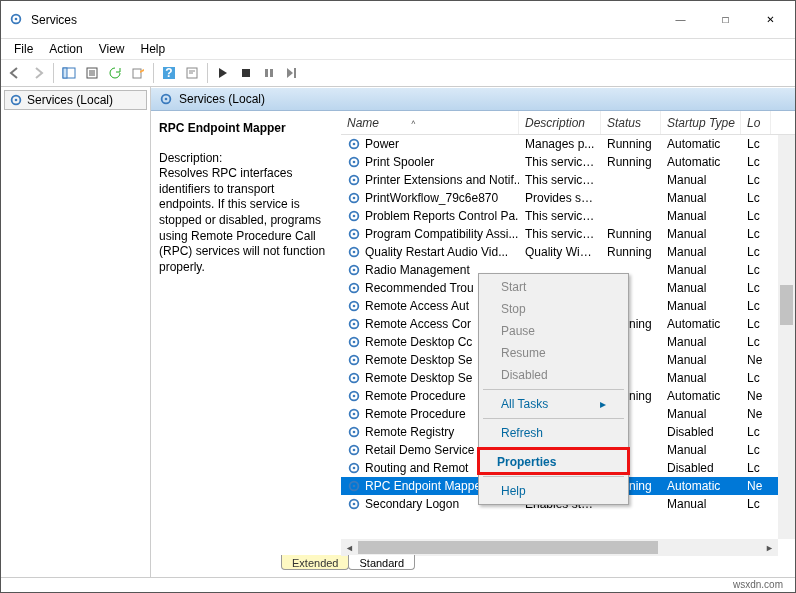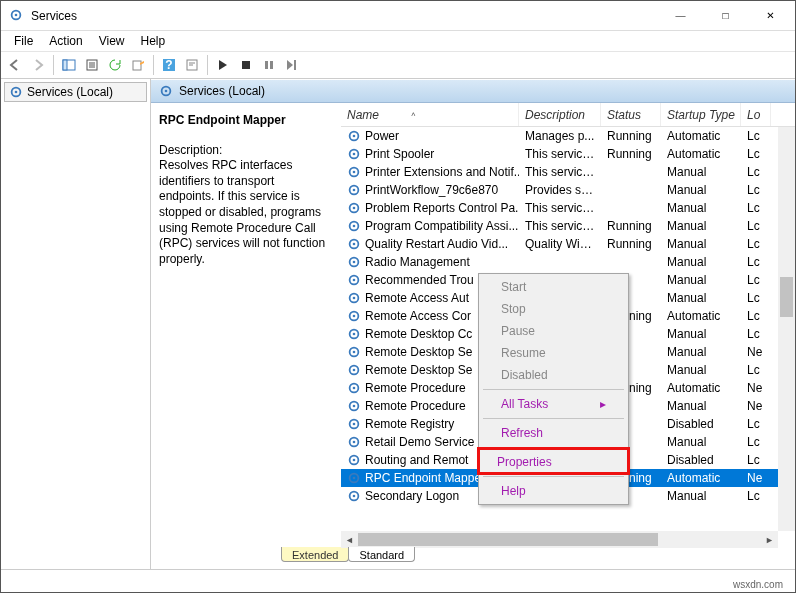--- a/index.html
+++ b/index.html
@@ -1,17 +1,17 @@
 <!DOCTYPE html>
 <html><head>
 <meta charset="utf-8">
 <style>
 * { box-sizing: border-box; margin: 0; padding: 0; font-family: "Segoe UI", Tahoma, sans-serif; font-size: 12px; }
 body { background: #fff; width: 796px; height: 593px; overflow: hidden; border: 1px solid #555; position: relative; }
-.titlebar { height: 30px; display: flex; align-items: center; padding: 0 2px; border-bottom: 1px solid #ddd; }
+.titlebar { height: 38px; display: flex; align-items: center; padding: 0 2px; border-bottom: 1px solid #ddd; }
 .titlebar .app-icon { width: 16px; height: 16px; margin: 0 6px; }
 .titlebar .title { flex: 1; font-size: 12px; }
 .win-btn { width: 45px; height: 29px; display: flex; align-items: center; justify-content: center; font-family: "Segoe UI Symbol"; font-size: 10px; }
 .menubar { height: 20px; display: flex; align-items: center; padding: 0 6px; gap: 2px; }
 .menubar span { padding: 2px 7px; }
 .toolbar { height: 28px; border-top: 1px solid #e5e5e5; border-bottom: 1px solid #ccc; display: flex; align-items: center; padding: 0 3px; gap: 1px; }
 .tbtn { width: 22px; height: 22px; display: flex; align-items: center; justify-content: center; border: 1px solid transparent; }
 .tsep { width: 1px; height: 20px; background: #ccc; margin: 0 3px; }
 .main { display: flex; height: 490px; }
 .leftpane { width: 150px; border-right: 1px solid #ccc; padding: 3px; }
@@ -40,21 +40,21 @@
 .scrollbar-h { position: absolute; left: 0; right: 17px; bottom: 0; height: 17px; background: #f0f0f0; display: flex; }
 .scrollbar-h .arrow { width: 17px; height: 17px; display:flex; align-items:center; justify-content:center; font-size:9px; color:#555;}
 .scrollbar-h .track { flex:1; position:relative;}
 .scrollbar-h .thumb { position:absolute; top:2px; bottom:2px; left:0; width:300px; background:#c2c2c2;}
 .tabs { height: 22px; display: flex; align-items: flex-start; padding-left: 130px; margin-top: -1px; }
 .tab { border: 1px solid #999; border-top: none; padding: 2px 10px 0; font-size: 11px; background: #fef9c3; border-radius: 0 0 4px 4px; margin-right: -1px; }
 .tab.inactive { color: #333; }
 .tab.active { background: #fff; position: relative; }
 .statusbar { height: 20px; border-top: 1px solid #ccc; }
 .context-menu { position: absolute; left: 477px; top: 272px; width: 151px; background: #f0f0f0; border: 1px solid #a5a5a5; box-shadow: 2px 2px 3px rgba(0,0,0,0.25); padding: 2px; z-index: 10; }
-.context-menu .mi { padding: 4px 20px; font-size: 12px; color: #a21caf; display:flex; justify-content:space-between; align-items:center;}
+.context-menu .mi { padding: 4px 20px; font-size: 12px; color: #0369a1; display:flex; justify-content:space-between; align-items:center;}
 .context-menu .mi.disabled { color: #888; }
 .context-menu .sep { height: 1px; background: #c5c5c5; margin: 3px 2px; }
 .highlight-box { position: absolute; border: 3px solid #e11; left: 476px; top: 446px; width: 153px; height: 28px; z-index: 20; pointer-events: none; }
 .watermark { position: absolute; right: 12px; bottom: 2px; font-size: 10px; color: #666; }
 .sort-ind { font-size: 8px; margin-left: 28px; color: #555; }
 </style>
 </head>
 <body>
 
 <div class="titlebar">
@@ -489,21 +489,21 @@
   <div class="mi disabled">Resume</div>
   <div class="mi disabled">Disabled</div>
   <div class="sep"></div>
   <div class="mi">
       <span>All Tasks</span>
       <span>▸</span>
     </div>
   <div class="sep"></div>
   <div class="mi">Refresh</div>
   <div class="sep"></div>
-  <div class="mi" style="font-weight:normal;padding-left:16px;">
+  <div class="mi" style="font-weight:bold;padding-left:16px;">
       <span>Properties</span>
     </div>
   <div class="sep"></div>
   <div class="mi">Help</div>
 </div>
 
 <div class="highlight-box"></div>
 <div class="watermark">wsxdn.com</div>
 
 </body></html>

